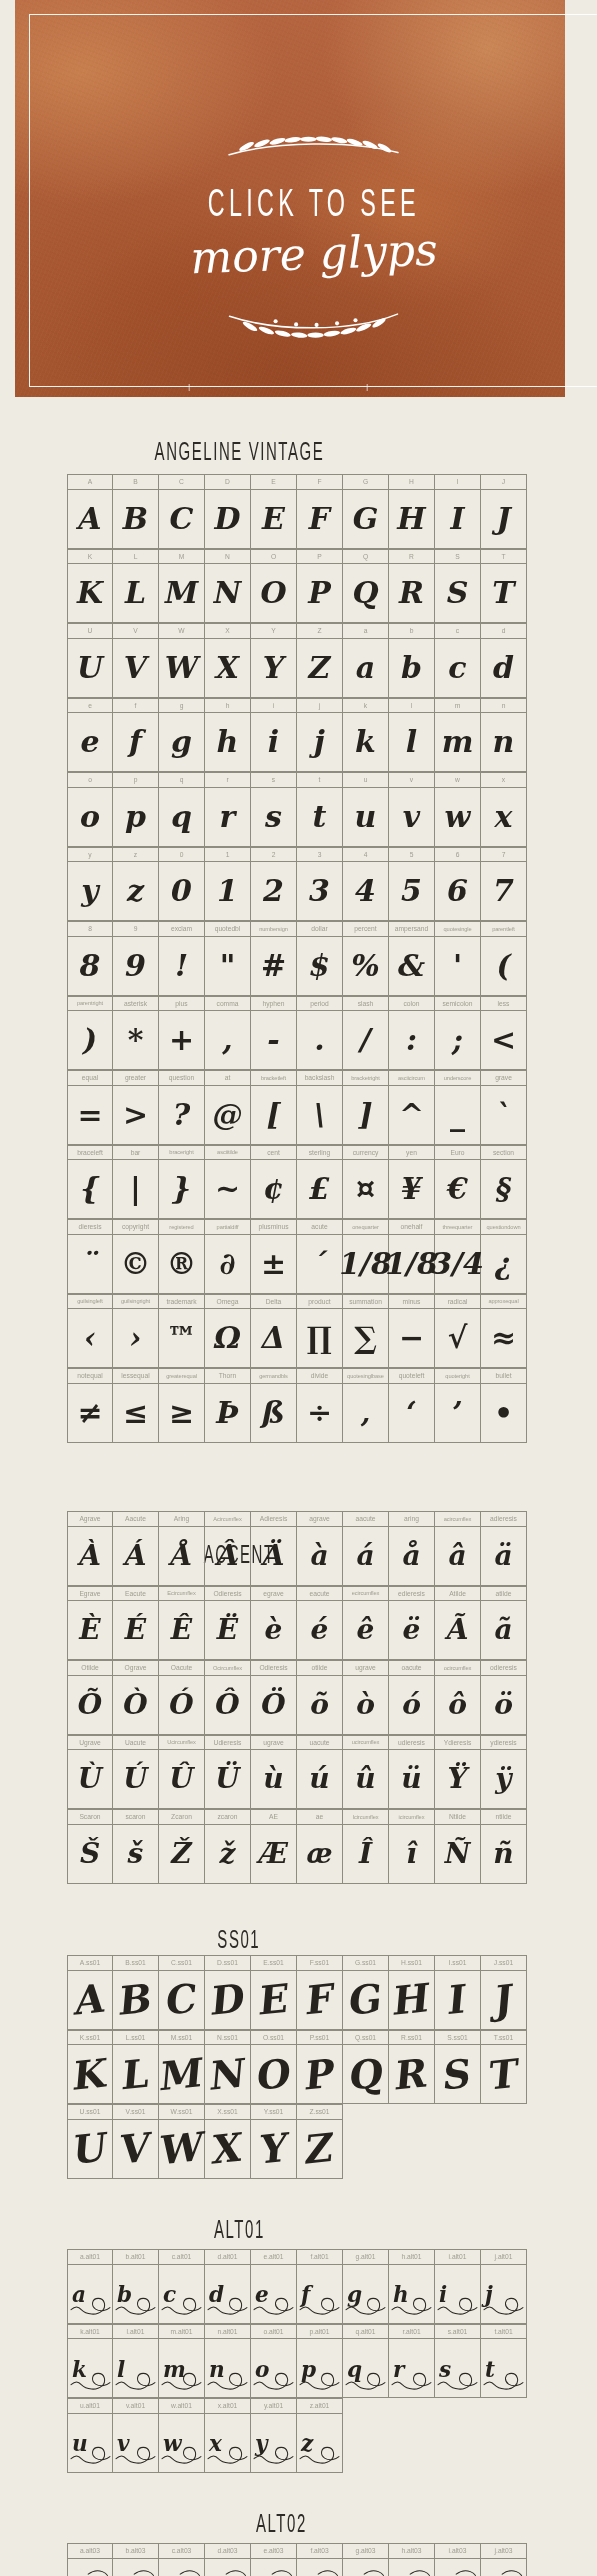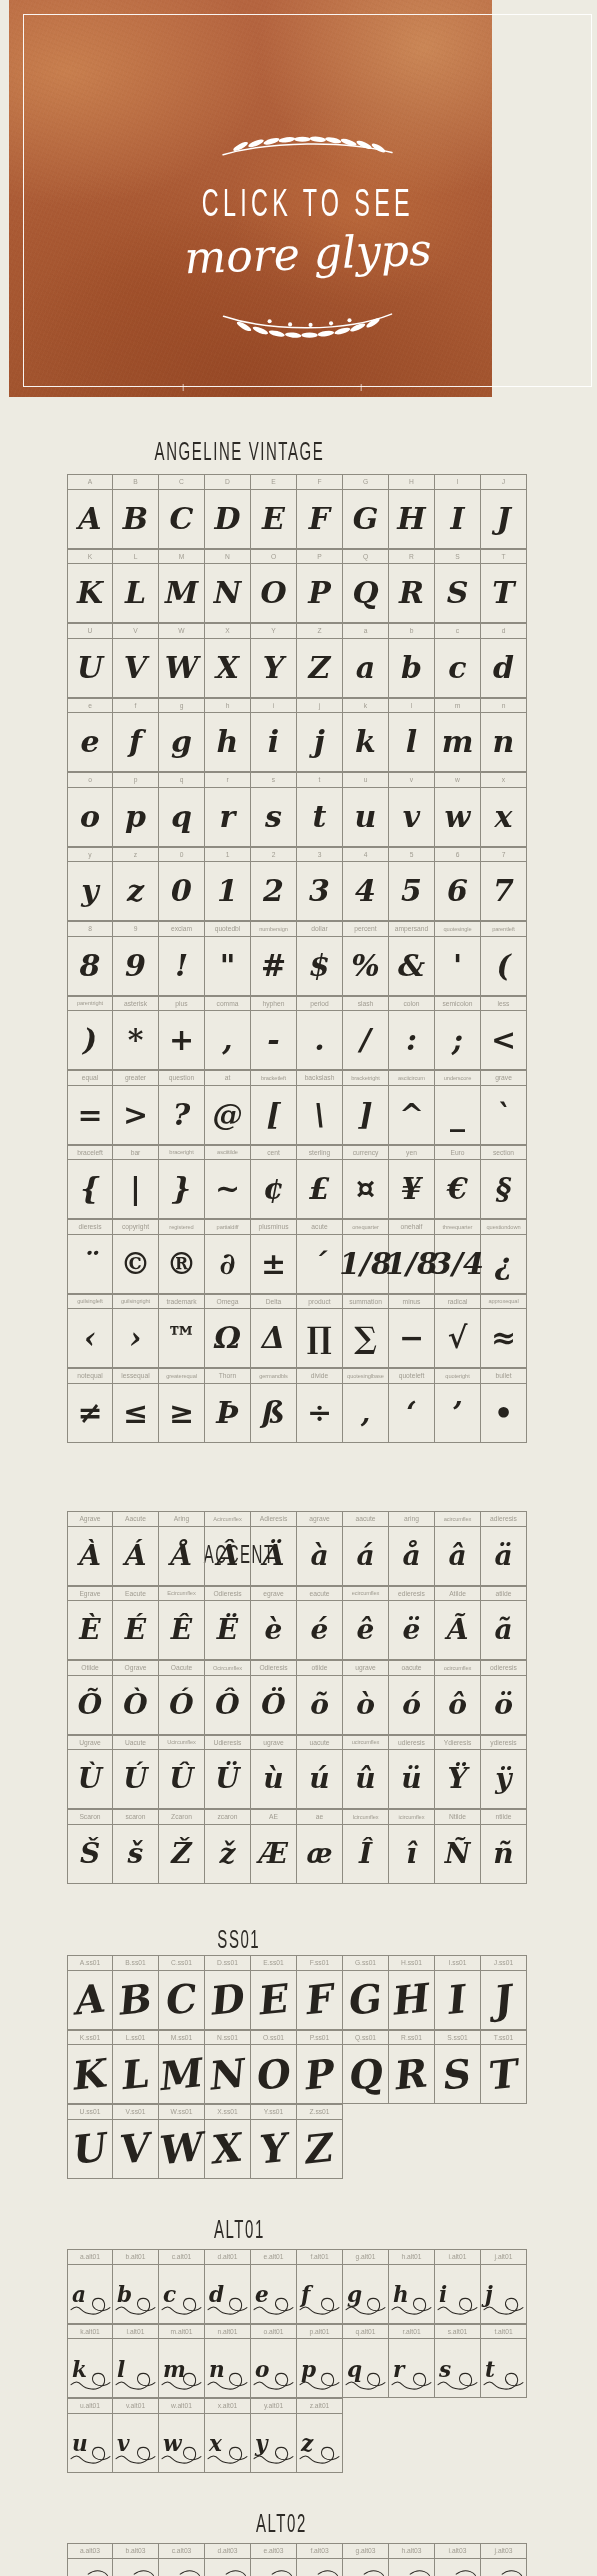--- a/index.html
+++ b/index.html
@@ -1,19 +1,19 @@
 <!DOCTYPE html>
 <html style="font-size:8.2px"><head>
 <meta charset="utf-8">
 <style>
   html,body{margin:0;padding:0;background:#e6e3da;}
   #canvas{position:relative;width:598px;height:3172px;margin:0 auto;background:#edebe2;overflow:hidden;
           font-family:"Liberation Sans",sans-serif;}
   
-  #header{position:absolute;left:9px;top:0;width:483px;height:397px;cursor:pointer;
+  #header{position:absolute;left:15px;top:0;width:550px;height:397px;cursor:pointer;
     background:
       radial-gradient(ellipse 319px 216px at 12% 18%, rgba(222,156,96,.50), rgba(0,0,0,0) 62%),
       radial-gradient(ellipse 278px 247px at 86% 12%, rgba(231,178,116,.45), rgba(0,0,0,0) 60%),
       radial-gradient(ellipse 392px 268px at 50% 96%, rgba(140,62,30,.55), rgba(0,0,0,0) 66%),
       radial-gradient(ellipse 216px 170px at 72% 52%, rgba(205,122,66,.40), rgba(0,0,0,0) 60%),
       radial-gradient(ellipse 258px 196px at 28% 72%, rgba(158,77,38,.45), rgba(0,0,0,0) 62%),
       linear-gradient(180deg,#b56540,#aa5a34 60%,#a3552f);}
   #header .grain{position:absolute;inset:0;opacity:.35;
       background:repeating-linear-gradient(113deg, rgba(255,255,255,.05) 0 1px, rgba(0,0,0,0) 1px 3.6px),
                  repeating-linear-gradient(21deg, rgba(90,30,10,.06) 0 1.5px, rgba(0,0,0,0) 1.5px 4.6px);}

